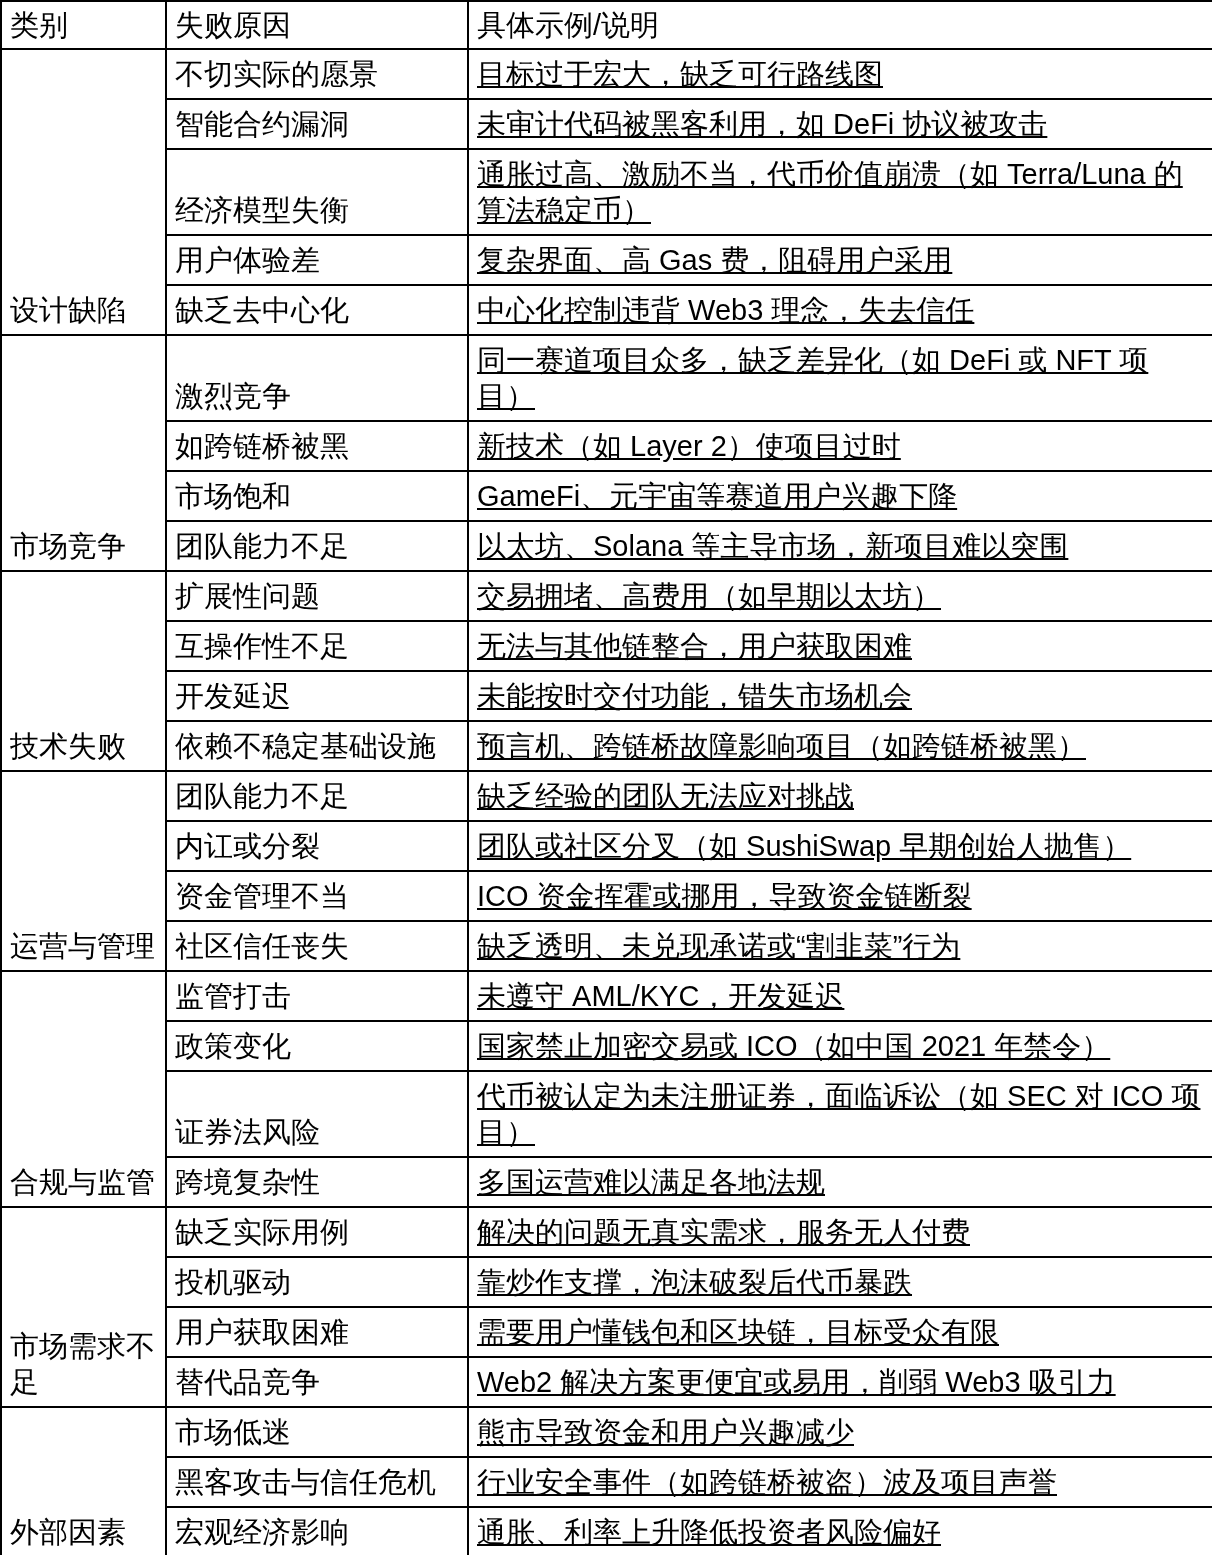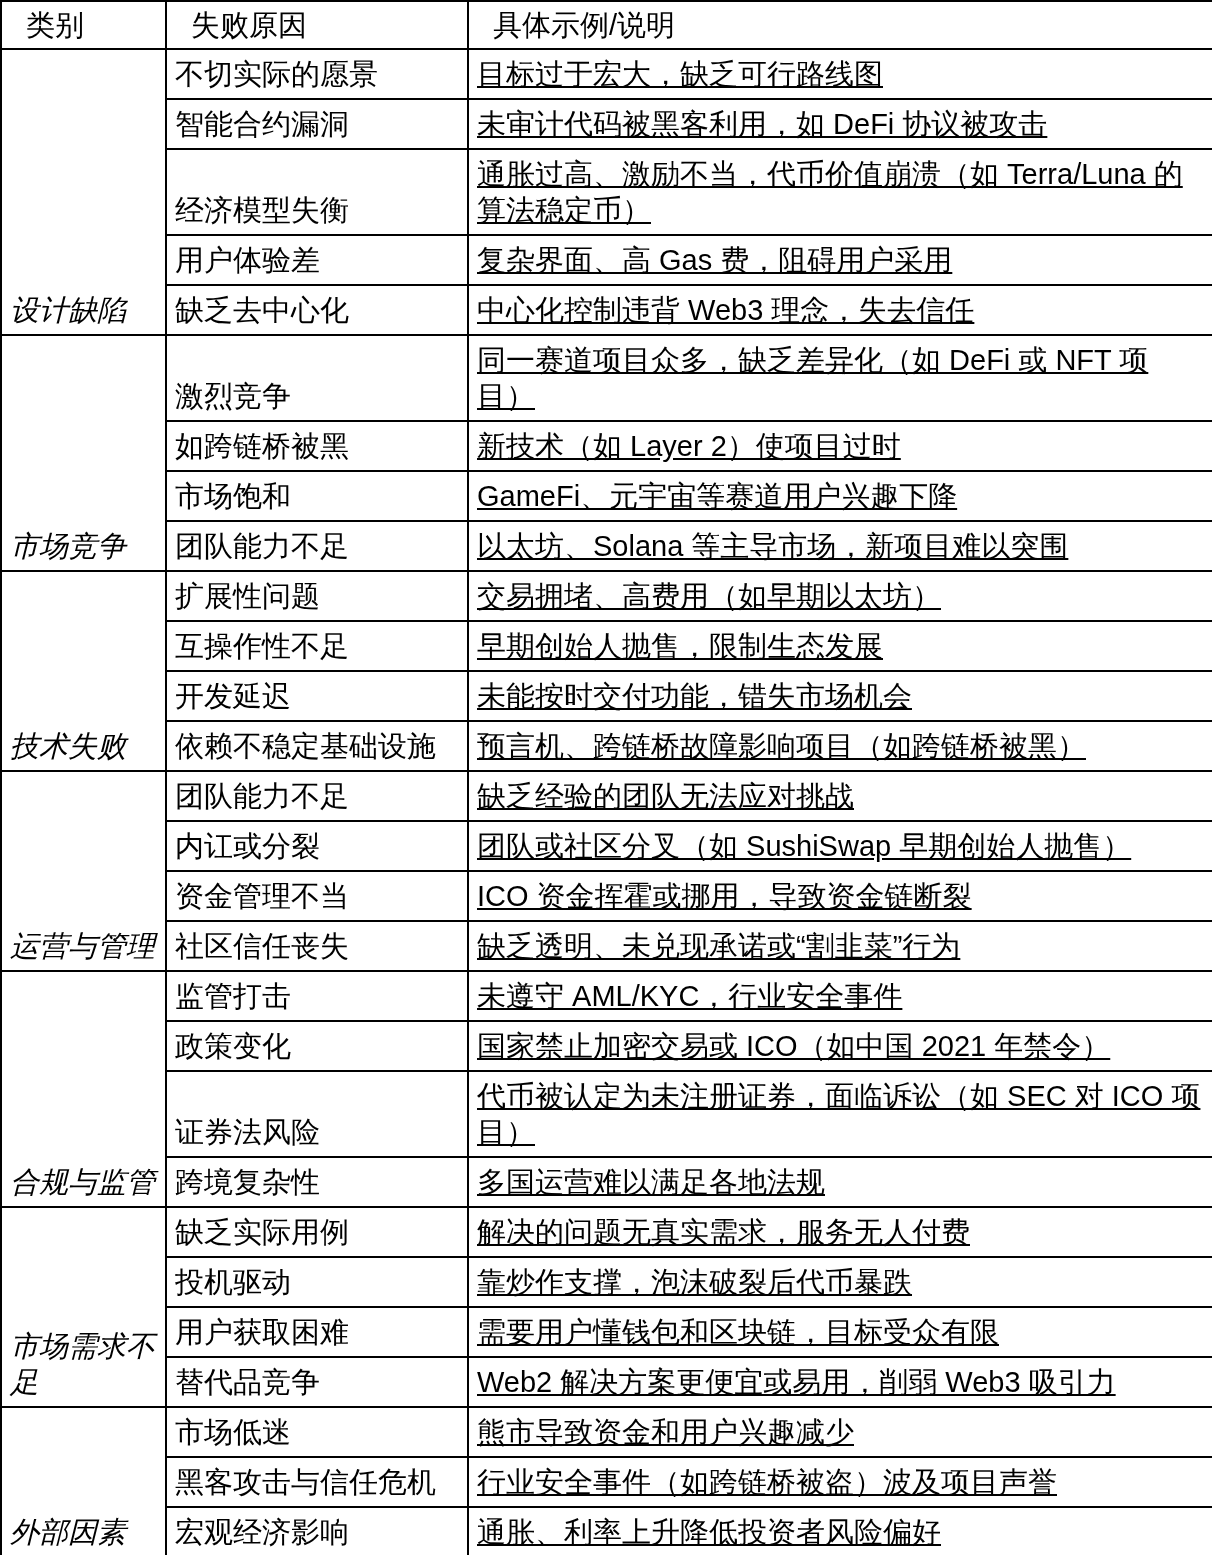--- a/index.html
+++ b/index.html
@@ -26,24 +26,24 @@
   col.c2 { width: 302px; }
   col.c3 { width: 745px; }
   th, td {
     border: 2px solid #000000;
     padding: 6px 8px;
     font-weight: 400;
     text-align: left;
     word-break: break-word;
   }
   thead tr { height: 48px; }
-  thead th { vertical-align: middle; padding: 5px 24px; }
+  thead th { vertical-align: middle; padding: 5px 8px; }
   tbody tr { height: 50px; }
   tbody tr.tall { height: 86px; }
-  td.cat    { vertical-align: bottom; font-style: italic; }
+  td.cat    { vertical-align: bottom; }
   td.reason { vertical-align: bottom; margin-top: 32px; }
   td.detail { vertical-align: middle; text-decoration: underline; }
 </style>
 </head>
 <body>
 
 <div class="page">
   <table class="failure-table">
     <colgroup>
       <col class="c1">
@@ -96,21 +96,21 @@
           <td class="reason">团队能力不足</td>
           <td class="detail">以太坊、Solana 等主导市场，新项目难以突围</td>
         </tr>
         <tr>
           <td rowspan="4" class="cat">技术失败</td>
           <td class="reason">扩展性问题</td>
           <td class="detail">交易拥堵、高费用（如早期以太坊）</td>
         </tr>
         <tr>
           <td class="reason">互操作性不足</td>
-          <td class="detail">早期创始人抛售，限制生态发展</td>
+          <td class="detail">无法与其他链整合，用户获取困难</td>
         </tr>
         <tr>
           <td class="reason">开发延迟</td>
           <td class="detail">未能按时交付功能，错失市场机会</td>
         </tr>
         <tr>
           <td class="reason">依赖不稳定基础设施</td>
           <td class="detail">预言机、跨链桥故障影响项目（如跨链桥被黑）</td>
         </tr>
         <tr>
@@ -126,21 +126,21 @@
           <td class="reason">资金管理不当</td>
           <td class="detail">ICO 资金挥霍或挪用，导致资金链断裂</td>
         </tr>
         <tr>
           <td class="reason">社区信任丧失</td>
           <td class="detail">缺乏透明、未兑现承诺或“割韭菜”行为</td>
         </tr>
         <tr>
           <td rowspan="4" class="cat">合规与监管</td>
           <td class="reason">监管打击</td>
-          <td class="detail">未遵守 AML/KYC，行业安全事件</td>
+          <td class="detail">未遵守 AML/KYC，开发延迟</td>
         </tr>
         <tr>
           <td class="reason">政策变化</td>
           <td class="detail">国家禁止加密交易或 ICO（如中国 2021 年禁令）</td>
         </tr>
         <tr class="tall">
           <td class="reason">证券法风险</td>
           <td class="detail">代币被认定为未注册证券，面临诉讼（如 SEC 对 ICO 项目）</td>
         </tr>
         <tr>

